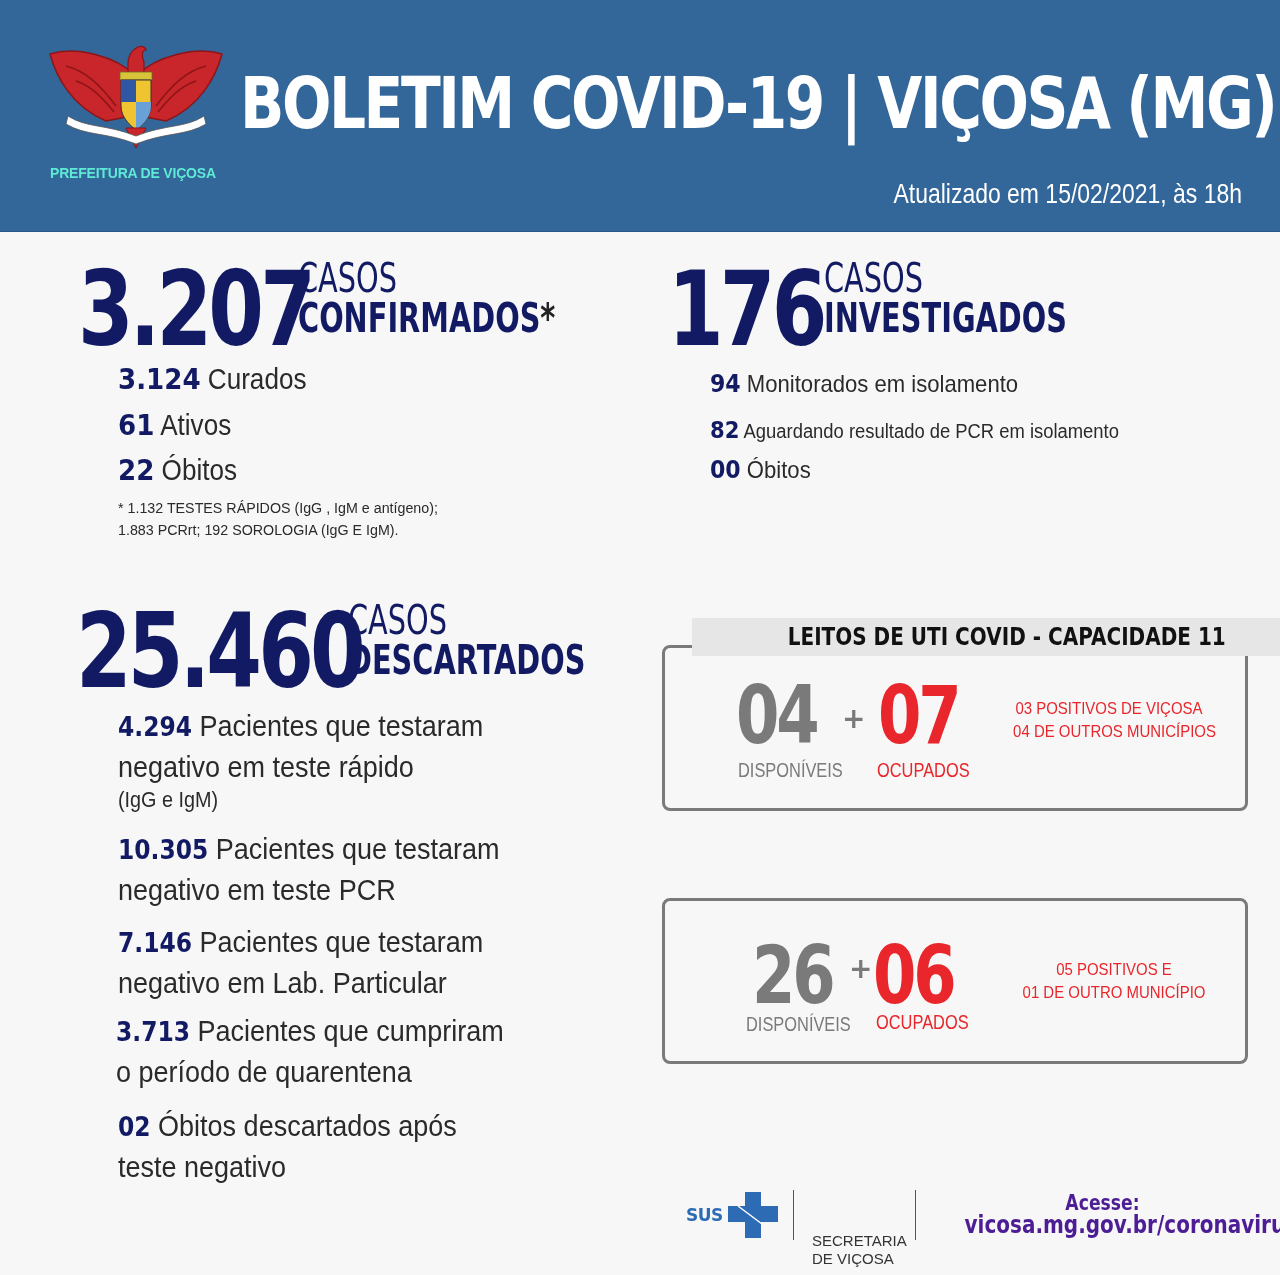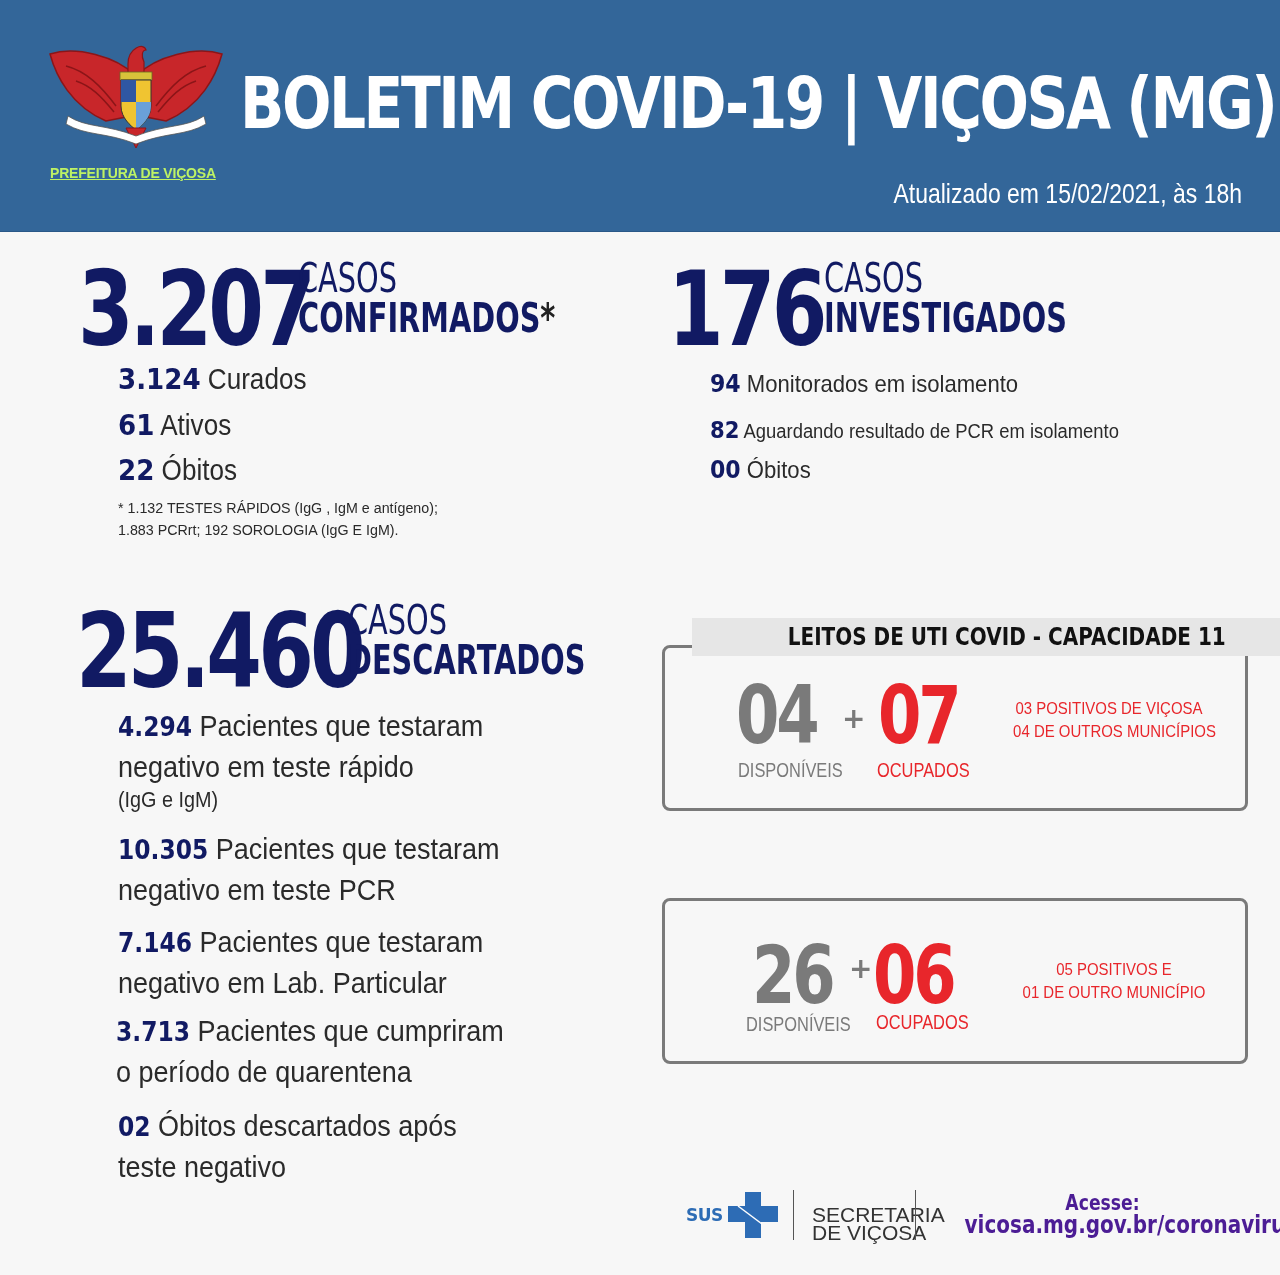--- a/index.html
+++ b/index.html
@@ -4,21 +4,21 @@
   <style>
     * { box-sizing: border-box; margin: 0; padding: 0; }
     html, body { width: 1280px; height: 1275px; background: #ffffff; overflow: hidden; }
     body { font-family: "Liberation Sans", "DejaVu Sans", sans-serif; position: relative; }
 
     .page { position: absolute; left: 0; top: 0; width: 1280px; height: 1275px; background: #f7f7f7; }
 
     
     .header { position: absolute; left: 0; top: 0; width: 1280px; height: 232px; background: #336699; border-bottom: 1px solid #2a5888; }
     .logo { position: absolute; left: 46px; top: 36px; width: 180px; height: 120px; }
-    .logo-caption { position: absolute; left: 50px; top: 165px; width: 180px; color: #bef264; font-weight: 700; font-size: 14px; letter-spacing: -0.2px; text-decoration: underline; }
+    .logo-caption { position: absolute; left: 50px; top: 165px; width: 180px; color: #5eead4; font-weight: 700; font-size: 14px; letter-spacing: -0.2px; }
     .title { position: absolute; left: 240px; top: 62px; color: #fff; font-family: "DejaVu Sans", sans-serif; font-weight: 700; font-size: 71px; letter-spacing: -3px; transform: scaleX(0.82); transform-origin: left top; white-space: nowrap; }
     .updated { position: absolute; right: 38px; top: 178px; color: #fff; font-family: "Liberation Sans", sans-serif; font-size: 28px; transform: scaleX(0.82); transform-origin: right top; white-space: nowrap; }
     .big-num { font-family: "DejaVu Sans", sans-serif; font-weight: 700; color: #111a63; letter-spacing: -5px; white-space: nowrap; transform-origin: left top; }
     .big-label { font-family: "DejaVu Sans", sans-serif; color: #111a63; transform-origin: left top; white-space: nowrap; line-height: 1; }
     .big-label .l1 { display: block; font-weight: 400; }
     .big-label .l2 { display: block; font-weight: 700; }
 
     .conf-num { position: absolute; left: 78px; top: 248px; font-size: 104px; transform: scaleX(0.77); }
     .conf-label { position: absolute; left: 298px; top: 258px; font-size: 40px; transform: scaleX(0.72); }
     .conf-label .star { color: #222; font-weight: 700; }
@@ -50,21 +50,21 @@
     .grey { color: #7a7a7a; }
     .red { color: #e8262b; }
     .plus { position: absolute; font-family: "DejaVu Sans", sans-serif; font-weight: 700; font-size: 28px; color: #7a7a7a; }
     .bed-cap { position: absolute; font-family: "Liberation Sans", sans-serif; font-size: 20px; transform: scaleX(0.82); transform-origin: left top; white-space: nowrap; }
     .bed-note { position: absolute; font-family: "Liberation Sans", sans-serif; font-size: 17px; color: #e8262b; text-align: center; line-height: 23px; transform: scaleX(0.88); transform-origin: center top; white-space: nowrap; }
 
     
     .sus { position: absolute; left: 686px; top: 1192px; width: 92px; height: 46px; }
     .sus-text { position: absolute; left: 686px; top: 1205px; font-family: "DejaVu Sans", sans-serif; font-weight: 700; font-size: 17px; color: #2d6cb5; letter-spacing: -0.5px; }
     .vsep { position: absolute; top: 1190px; width: 1px; height: 50px; background: #555; }
-    .sec { position: absolute; left: 812px; top: 1206px; font-family: "Liberation Sans", sans-serif; font-size: 21px; color: #333; line-height: 18px; }
+    .sec { position: absolute; left: 812px; top: 1232px; font-family: "Liberation Sans", sans-serif; font-size: 15px; color: #333; line-height: 18px; }
     .acesse { position: absolute; left: 930px; top: 1192px; width: 345px; text-align: center; font-family: "DejaVu Sans", sans-serif; font-weight: 700; color: #4c1d95; line-height: 22px; }
     .acesse .a1 { display: block; font-size: 21px; transform: scaleX(0.82); }
     .acesse .a2 { display: block; font-size: 25px; transform: scaleX(0.8); white-space: nowrap; }
   </style>
 </head>
 <body>
 
 <div class="page">
 
   <div class="header">

